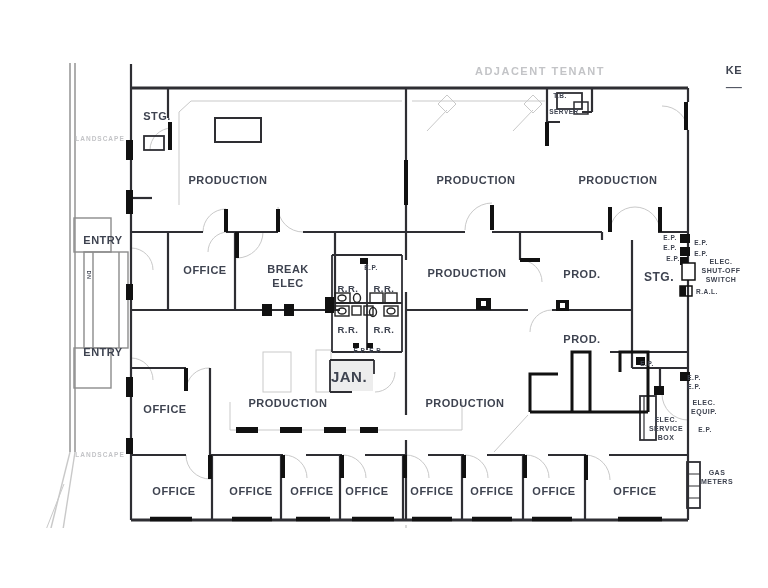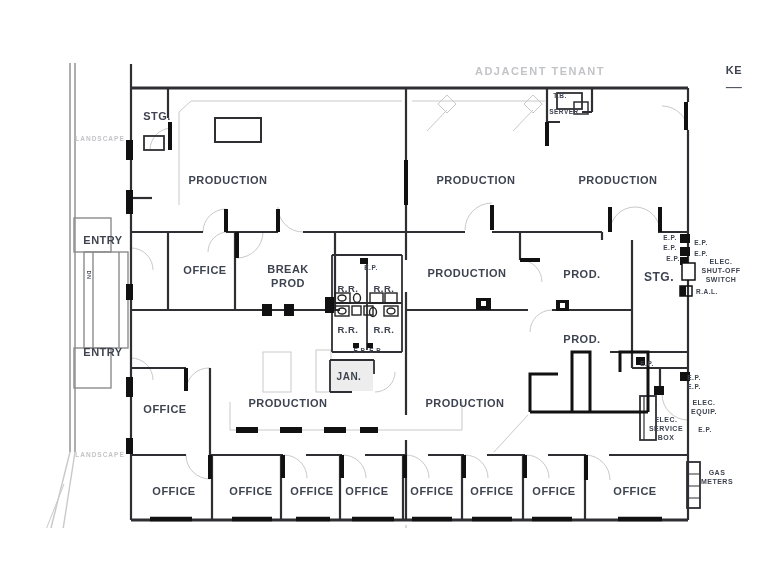--- a/index.html
+++ b/index.html
@@ -202,41 +202,41 @@
       <span class="lbl" style="left: 618px; top: 181px; font-size: 11px;">PRODUCTION</span>
       <span class="lbl" style="left: 560px; top: 96px; font-size: 6.5px;">T.B.</span>
       <span class="lbl" style="left: 564px; top: 112px; font-size: 6.5px;">SERVER</span>
       <span class="lbl muted" style="left: 100px; top: 139px; font-size: 6.5px; letter-spacing: 1px;">LANDSCAPE</span>
       <span class="lbl muted" style="left: 100px; top: 455px; font-size: 6.5px; letter-spacing: 1px;">LANDSCAPE</span>
       <span class="lbl" style="left: 103px; top: 241px; font-size: 11px;">ENTRY</span>
       <span class="lbl" style="left: 103px; top: 353px; font-size: 11px;">ENTRY</span>
       <span class="lbl" style="left: 89px; top: 275px; font-size: 5.5px; transform: translate(-50%, -50%) rotate(90deg);">DN</span>
       <span class="lbl" style="left: 205px; top: 271px; font-size: 11px;">OFFICE</span>
       <span class="lbl" style="left: 288px; top: 277px; font-size: 11px;">BREAK
-PROD</span>
+ELEC</span>
       <span class="lbl" style="left: 371px; top: 268px; font-size: 6.5px;">E.P.</span>
       <span class="lbl" style="left: 348px; top: 289px; font-size: 9.5px;">R.R.</span>
       <span class="lbl" style="left: 384px; top: 289px; font-size: 9.5px;">R.R.</span>
       <span class="lbl" style="left: 348px; top: 330px; font-size: 9.5px;">R.R.</span>
       <span class="lbl" style="left: 384px; top: 330px; font-size: 9.5px;">R.R.</span>
       <span class="lbl" style="left: 368px; top: 351px; font-size: 6.5px;">E.P. E.P.</span>
       <span class="lbl" style="left: 467px; top: 274px; font-size: 11px;">PRODUCTION</span>
       <span class="lbl" style="left: 582px; top: 275px; font-size: 11px;">PROD.</span>
       <span class="lbl" style="left: 659px; top: 277px; font-size: 12px;">STG.</span>
       <span class="lbl" style="left: 670px; top: 238px; font-size: 6.5px;">E.P.</span>
       <span class="lbl" style="left: 670px; top: 248px; font-size: 6.5px;">E.P.</span>
       <span class="lbl" style="left: 673px; top: 259px; font-size: 6.5px;">E.P.</span>
       <span class="lbl" style="left: 701px; top: 243px; font-size: 6.5px;">E.P.</span>
       <span class="lbl" style="left: 701px; top: 254px; font-size: 6.5px;">E.P.</span>
       <span class="lbl" style="left: 721px; top: 271px; font-size: 7px;">ELEC.
 SHUT-OFF
 SWITCH</span>
       <span class="lbl" style="left: 707px; top: 292px; font-size: 6.5px;">R.A.L.</span>
       <span class="lbl" style="left: 582px; top: 340px; font-size: 11px;">PROD.</span>
-      <span class="lbl" style="left: 349px; top: 377px; font-size: 10px;">JAN.</span>
+      <span class="lbl" style="left: 349px; top: 377px; font-size: 15px;">JAN.</span>
       <span class="lbl" style="left: 288px; top: 404px; font-size: 11px;">PRODUCTION</span>
       <span class="lbl" style="left: 465px; top: 404px; font-size: 11px;">PRODUCTION</span>
       <span class="lbl" style="left: 165px; top: 410px; font-size: 11px;">OFFICE</span>
       <span class="lbl" style="left: 647px; top: 364px; font-size: 6.5px;">E.P.</span>
       <span class="lbl" style="left: 694px; top: 378px; font-size: 6.5px;">E.P.</span>
       <span class="lbl" style="left: 694px; top: 387px; font-size: 6.5px;">E.P.</span>
       <span class="lbl" style="left: 704px; top: 408px; font-size: 7px;">ELEC.
 EQUIP.</span>
       <span class="lbl" style="left: 666px; top: 429px; font-size: 7px;">ELEC.
 SERVICE

